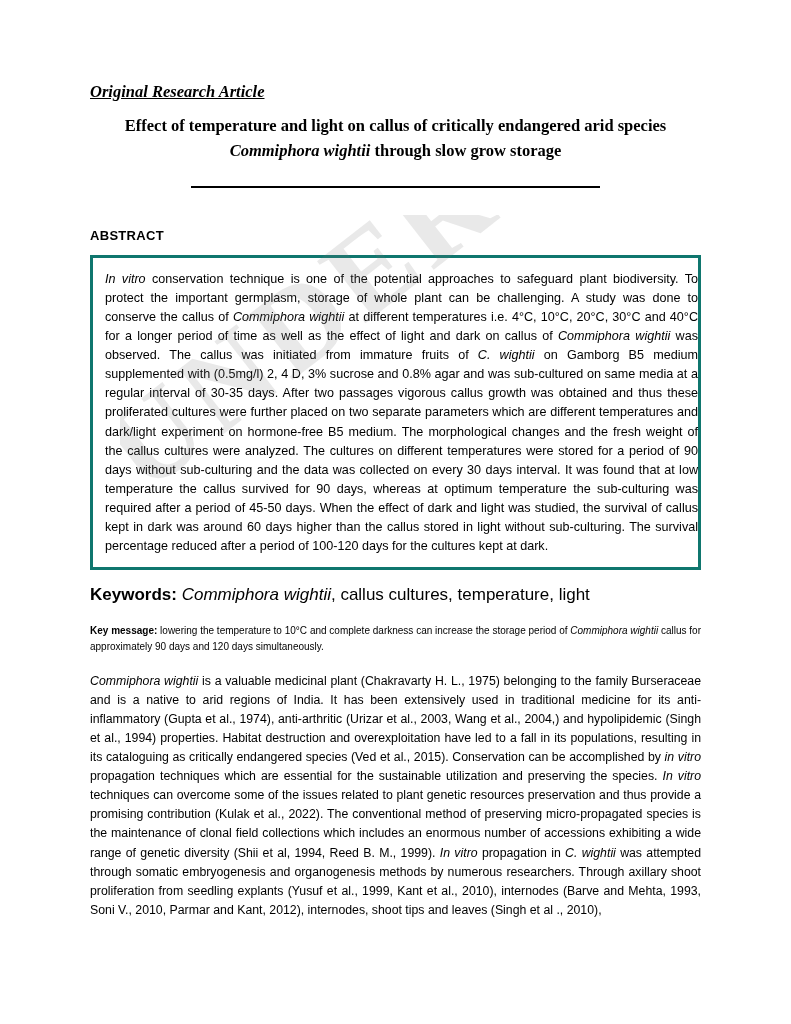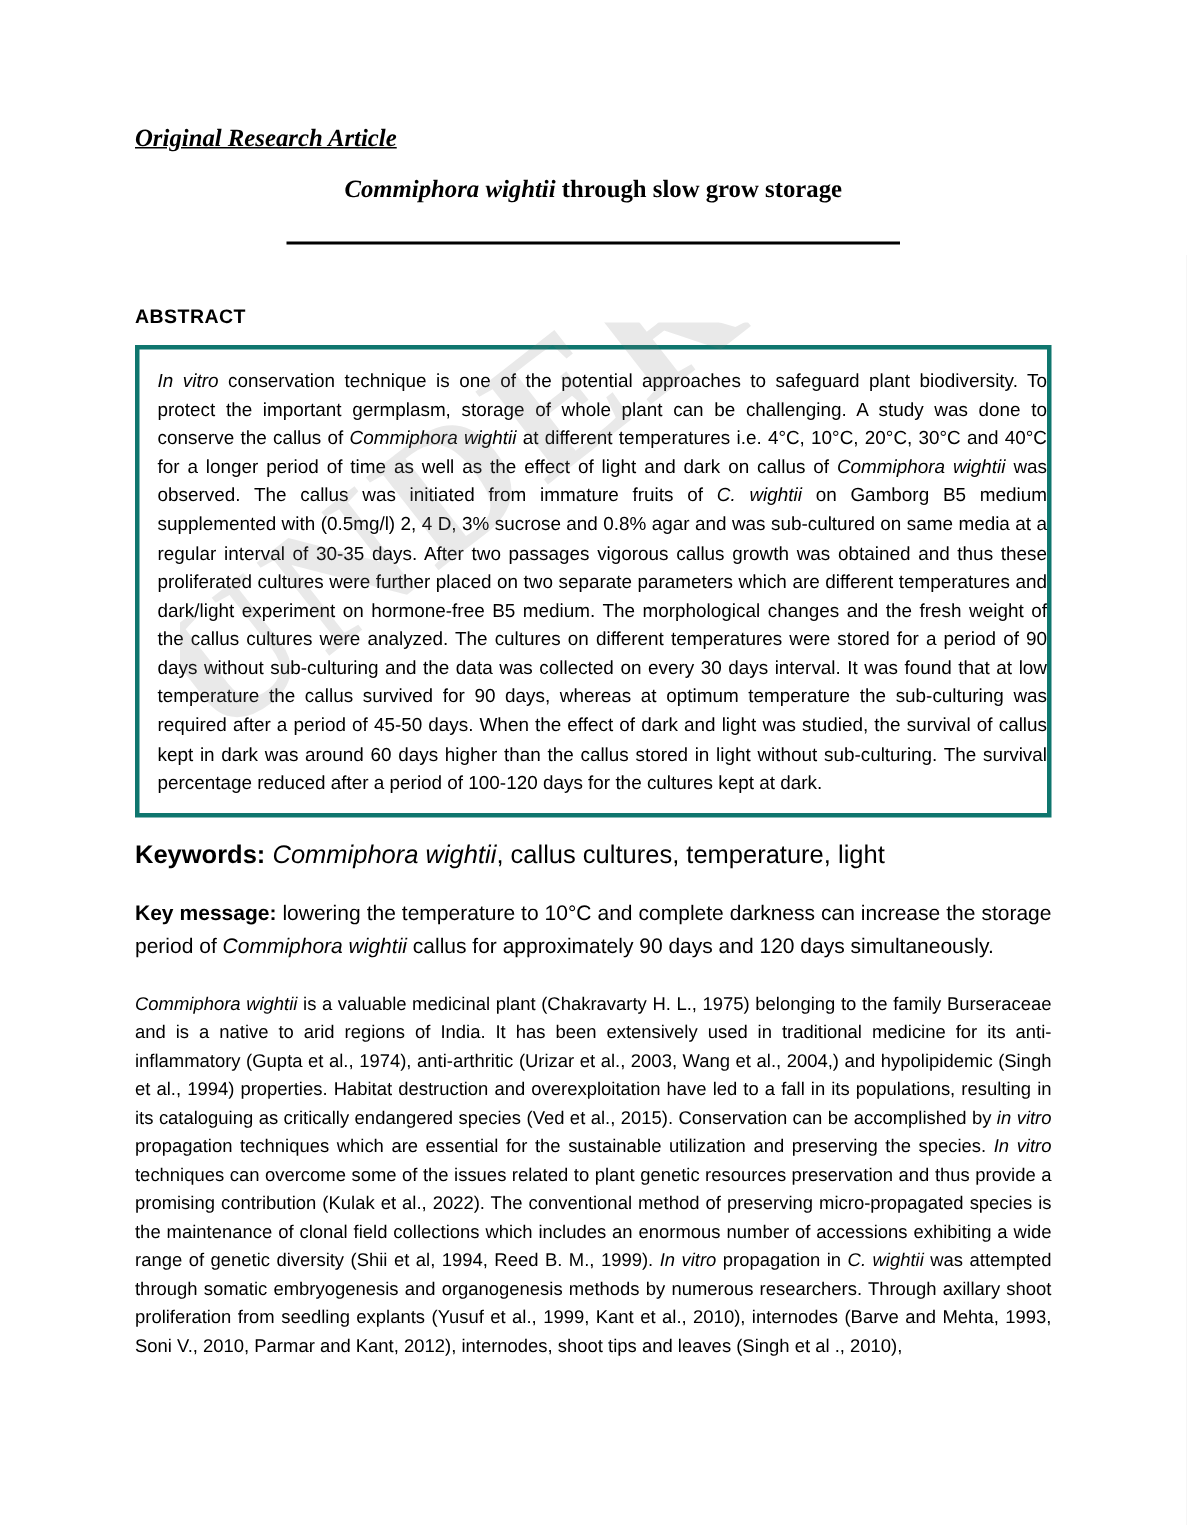--- a/index.html
+++ b/index.html
@@ -99,21 +99,21 @@
   .keywords {
     font-size: 17px;
     margin-top: 12px;
     line-height: 1.5;
     text-align: justify;
   }
   .keywords b { font-weight: bold; }
   .keywords .ital { font-style: italic; }
 
   .keymessage {
-    font-size: 14px;
+    font-size: 10px;
     margin-top: 16px;
     line-height: 1.55;
     text-align: justify;
   }
   .keymessage b { font-weight: bold; }
   .keymessage .ital { font-style: italic; }
 
   .intro-heading {
     font-size: 13px;
     font-weight: bold;
@@ -136,20 +136,23 @@
 
   <div class="watermark">
     <span>UNDER PEER REVIEW</span>
   </div>
 
   <div class="content">
 
     <div class="article-type">Original Research Article</div>
 
     <div class="title-line">
+      <span>Effect of temperature and light on callus of critically endangered arid species</span>
+    </div>
+    <div class="title-line">
       <span class="ital">Commiphora wightii</span><span> through slow grow storage</span>
     </div>
 
     <div class="rule"></div>
 
     <div class="section-heading">ABSTRACT</div>
 
     <div class="abstract-box">
       <p class="abstract-text"><span class="ital">In vitro</span><span> conservation technique is one of the potential approaches to safeguard plant biodiversity. To protect the important germplasm, storage of whole plant can be challenging. A study was done to conserve the callus of </span><span class="ital">Commiphora wightii</span><span> at different temperatures i.e. 4°C, 10°C, 20°C, 30°C and 40°C for a longer period of time as well as the effect of light and dark on callus of </span><span class="ital">Commiphora wightii</span><span> was observed. The callus was initiated from immature fruits of </span><span class="ital">C. wightii</span><span> on Gamborg B5 medium supplemented with (0.5mg/l) 2, 4 D, 3% sucrose and 0.8% agar and was sub-cultured on same media at a regular interval of 30-35 days. After two passages vigorous callus growth was obtained and thus these proliferated cultures were further placed on two separate parameters which are different temperatures and dark/light experiment on hormone-free B5 medium. The morphological changes and the fresh weight of the callus cultures were analyzed. The cultures on different temperatures were stored for a period of 90 days without sub-culturing and the data was collected on every 30 days interval. It was found that at low temperature the callus survived for 90 days, whereas at optimum temperature the sub-culturing was required after a period of 45-50 days. When the effect of dark and light was studied, the survival of callus kept in dark was around 60 days higher than the callus stored in light without sub-culturing. The survival percentage reduced after a period of 100-120 days for the cultures kept at dark.</span></p>
     </div>

